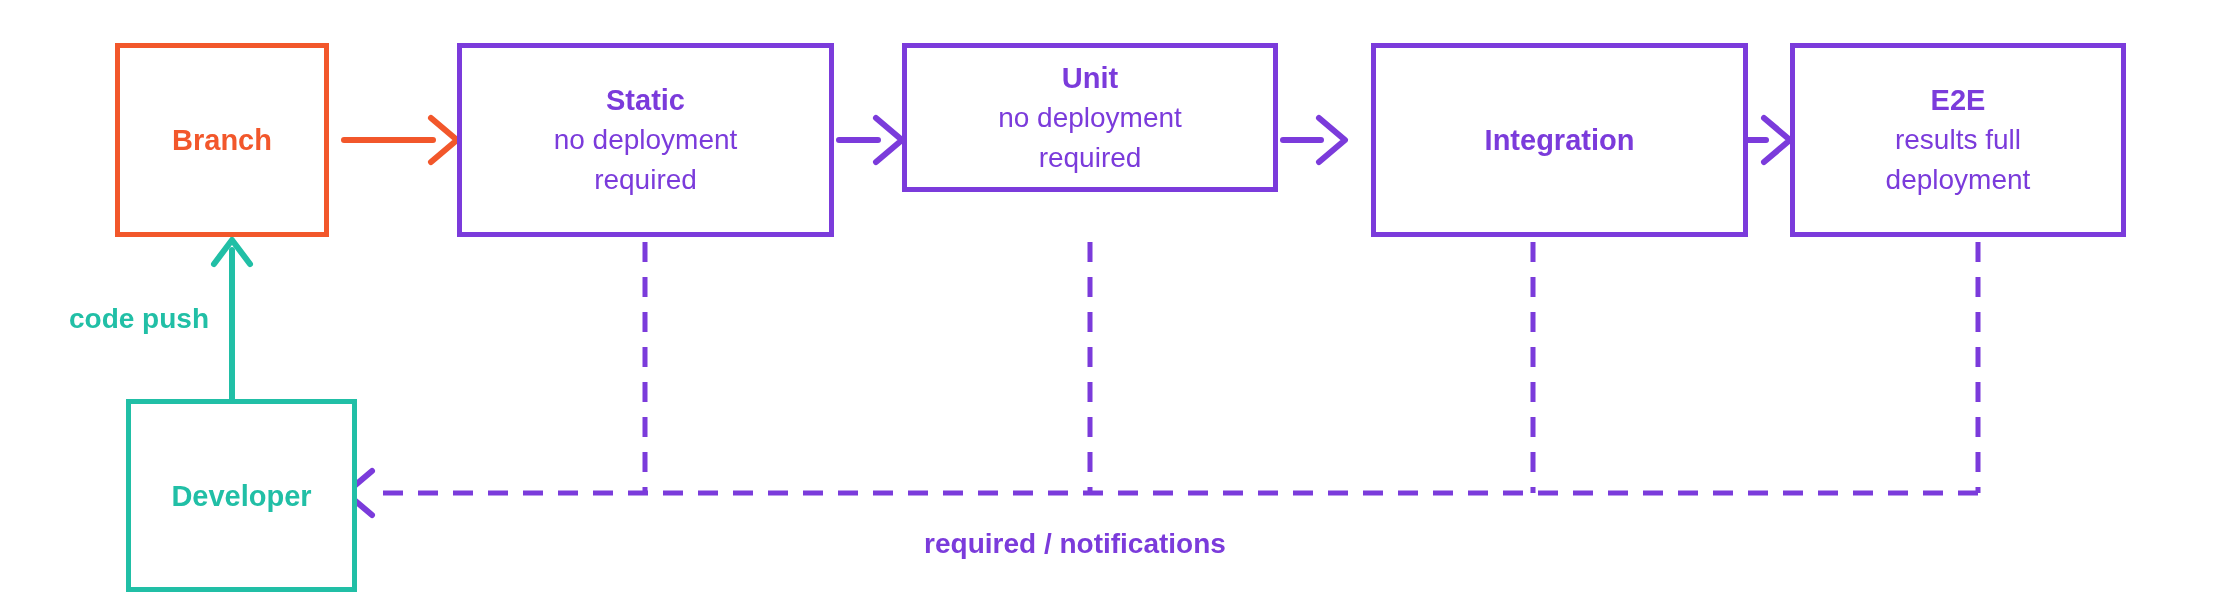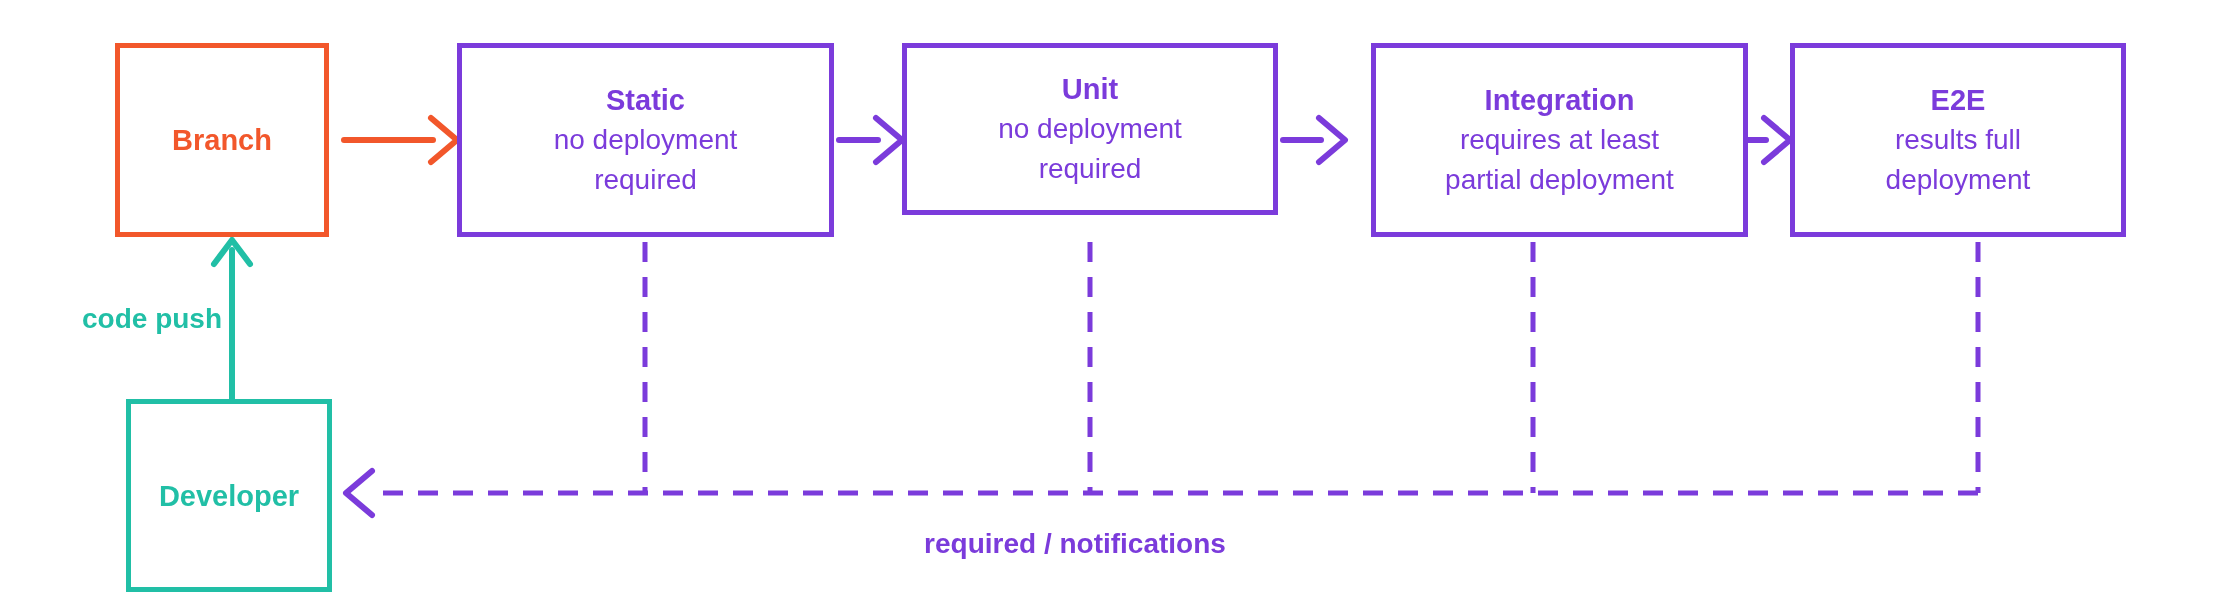--- a/index.html
+++ b/index.html
@@ -86,39 +86,37 @@
   <div class="node node-orange" style="left:115px; top:43px; width:214px; height:194px;">
     <div class="node-title">Branch</div>
   </div>
 
   <div class="node node-purple" style="left:457px; top:43px; width:377px; height:194px;">
     <div class="node-title">Static</div>
     <div class="node-subtitle">no deployment
 required</div>
   </div>
 
-  <div class="node node-purple" style="left:902px; top:43px; width:376px; height:172px;">
+  <div class="node node-purple" style="left:902px; top:43px; width:376px; height:149px;">
     <div class="node-title">Unit</div>
     <div class="node-subtitle">no deployment
 required</div>
   </div>
 
   <div class="node node-purple" style="left:1371px; top:43px; width:377px; height:194px;">
     <div class="node-title">Integration</div>
-    <div class="node-subtitle">requires at least
-partial deployment</div>
   </div>
 
   <div class="node node-purple" style="left:1790px; top:43px; width:336px; height:194px;">
     <div class="node-title">E2E</div>
     <div class="node-subtitle">results full
 deployment</div>
   </div>
 
-  <div class="node node-teal" style="left:126px; top:399px; width:206px; height:193px;">
+  <div class="node node-teal" style="left:126px; top:399px; width:231px; height:193px;">
     <div class="node-title">Developer</div>
   </div>
 
-  <div class="edge-label label-teal" style="left:82px; top:303px; width:150px; text-align:left;">code push</div>
+  <div class="edge-label label-teal" style="left:64px; top:303px; width:150px; text-align:center;">code push</div>
 
   <div class="edge-label label-purple" style="left:875px; top:528px; width:400px; text-align:center;">required / notifications</div>
 
 </div>
 
 </body></html>

